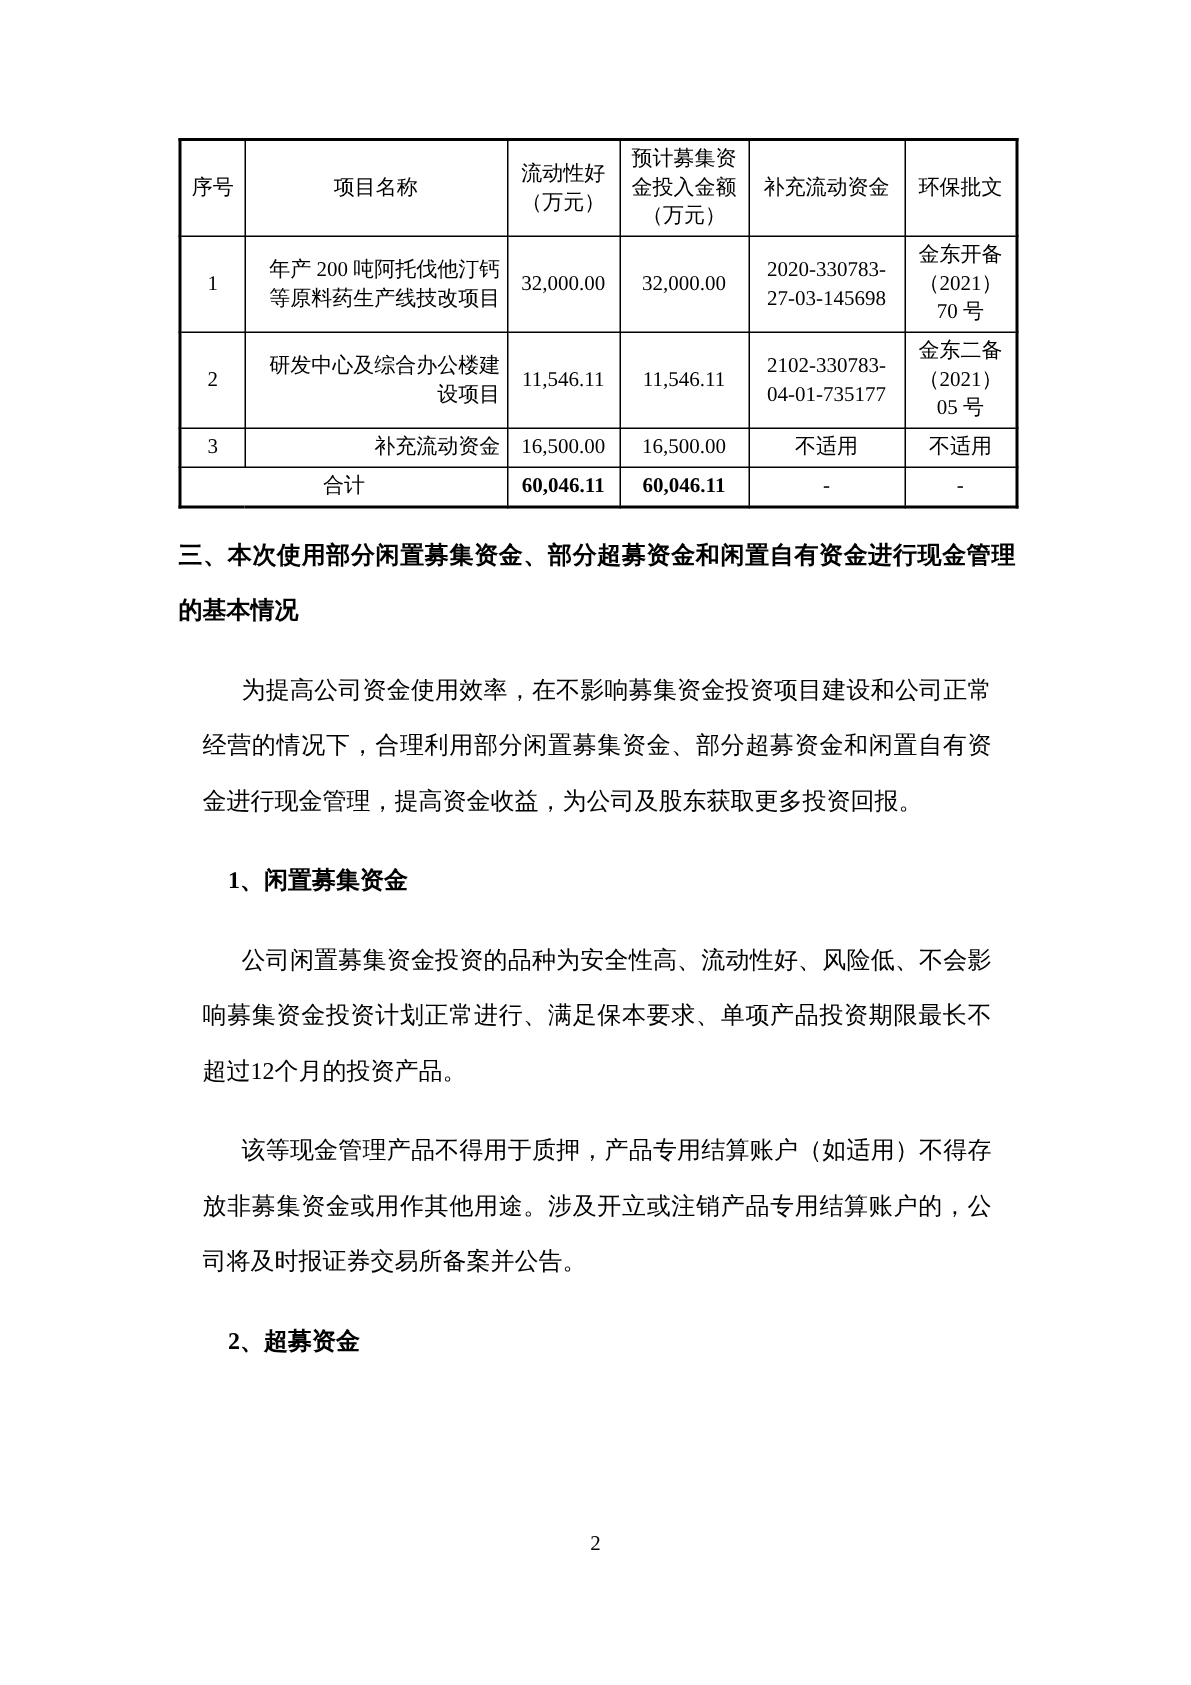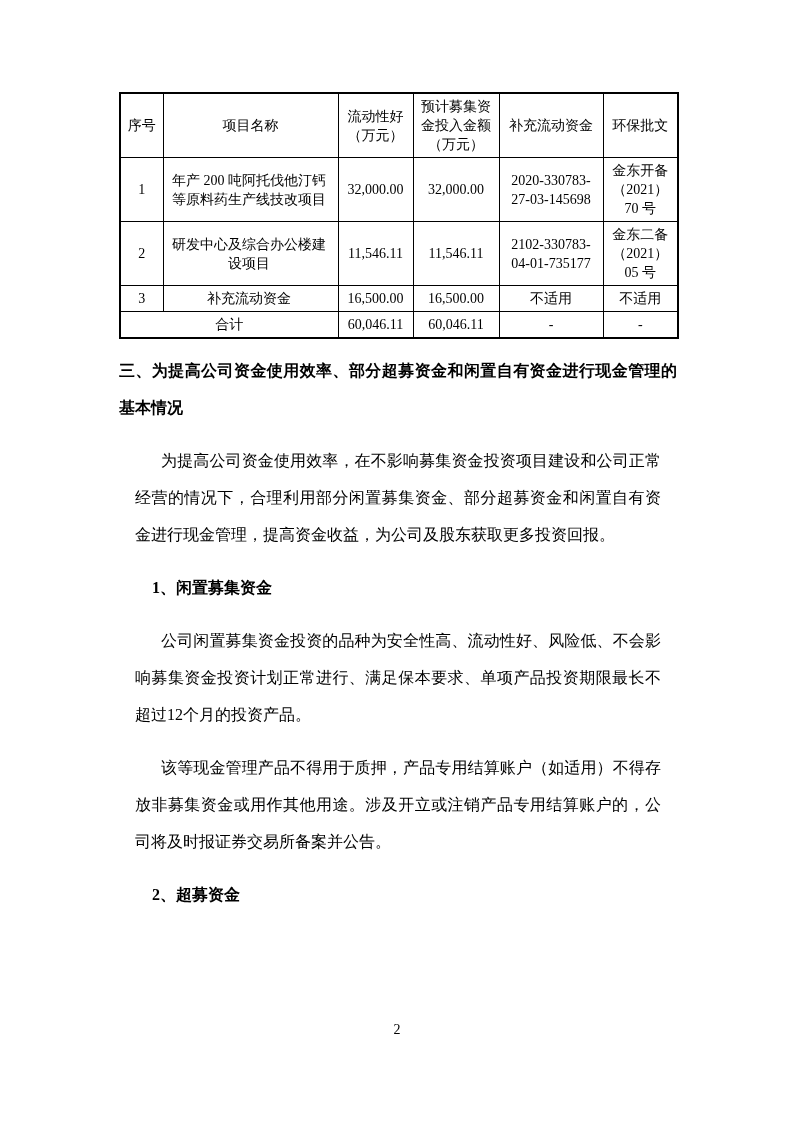--- a/index.html
+++ b/index.html
@@ -34,30 +34,30 @@
   .projects-table td {
     border: 1px solid #000;
     text-align: center;
     vertical-align: middle;
     font-weight: normal;
     white-space: pre-line;
     padding: 3px 2px;
     overflow: hidden;
   }
   .projects-table .name-cell {
-    text-align: center;
+    text-align: right;
     padding-left: 1px;
     padding-right: 4px;
   }
   .projects-table thead tr { height: 62px; }
   .projects-table .row-1 { height: 58px; }
   .projects-table .row-2 { height: 60px; }
   .projects-table .row-3 { height: 25px; }
   .projects-table .total-row { height: 23px; margin-left: 32px; }
-  .projects-table .bold-num { font-weight: normal; }
+  .projects-table .bold-num { font-weight: bold; }
 
   .heading {
     font-size: 16px;
     line-height: 37px;
     font-weight: bold;
     margin: 13px 0 0 0;
     text-align: justify;
   }
   .subhead {
     font-size: 16px;
@@ -147,21 +147,21 @@
         <tr class="total-row">
           <td colspan="2">合计</td>
           <td class="bold-num">60,046.11</td>
           <td class="bold-num">60,046.11</td>
           <td>-</td>
           <td>-</td>
         </tr>
       </tbody>
     </table>
 
-    <h2 class="heading">三、为提高公司资金使用效率、部分超募资金和闲置自有资金进行现金管理的基本情况</h2>
+    <h2 class="heading">三、本次使用部分闲置募集资金、部分超募资金和闲置自有资金进行现金管理的基本情况</h2>
 
     <p class="para">为提高公司资金使用效率，在不影响募集资金投资项目建设和公司正常经营的情况下，合理利用部分闲置募集资金、部分超募资金和闲置自有资金进行现金管理，提高资金收益，为公司及股东获取更多投资回报。</p>
 
 
     <h4 class="subhead num">1、闲置募集资金</h4>
     <p class="para">公司闲置募集资金投资的品种为安全性高、流动性好、风险低、不会影响募集资金投资计划正常进行、满足保本要求、单项产品投资期限最长不超过12个月的投资产品。</p>
     <p class="para">该等现金管理产品不得用于质押，产品专用结算账户（如适用）不得存放非募集资金或用作其他用途。涉及开立或注销产品专用结算账户的，公司将及时报证券交易所备案并公告。</p>
 
     <h4 class="subhead num">2、超募资金</h4>
 

